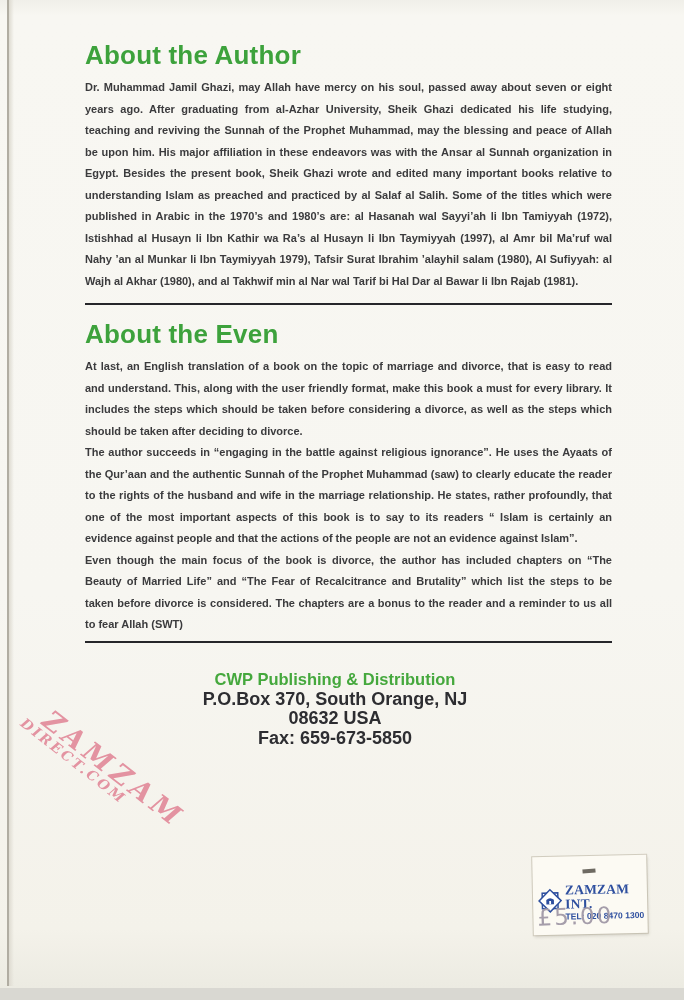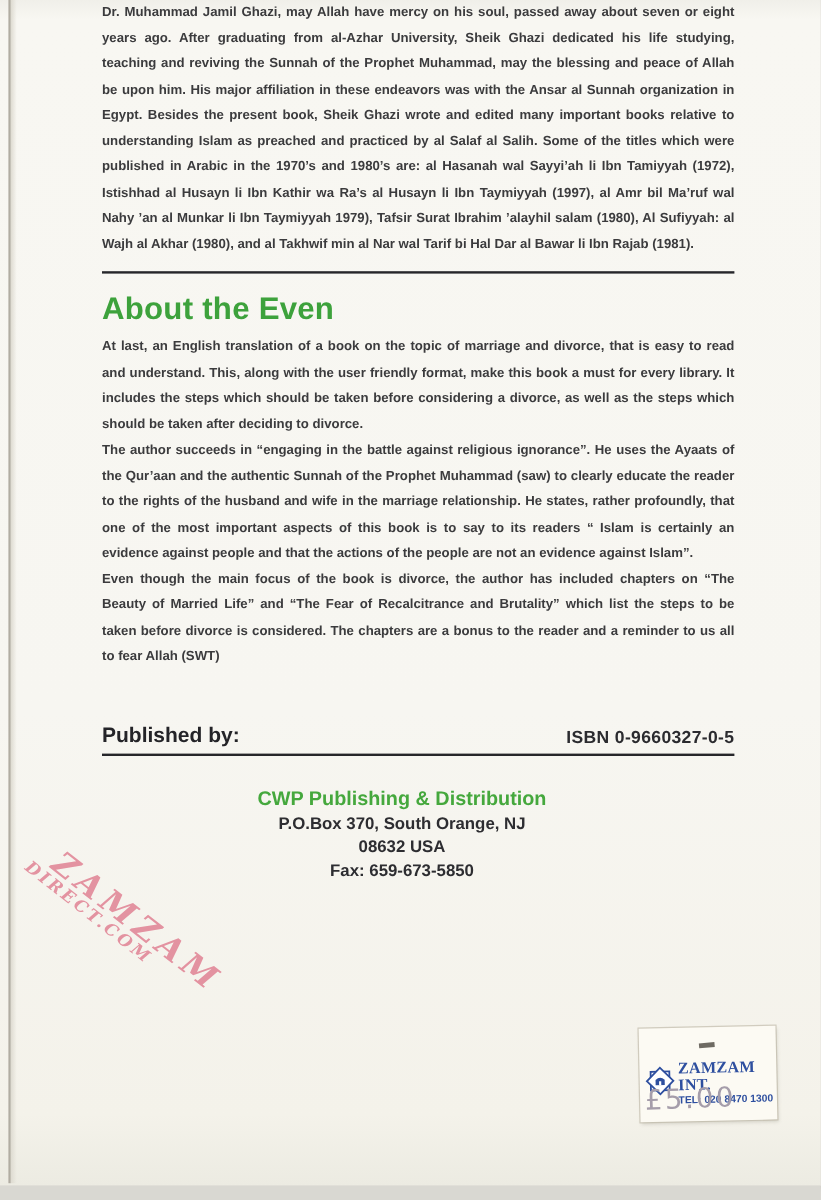--- a/index.html
+++ b/index.html
@@ -29,21 +29,21 @@
     margin:0;font-size:11px;font-weight:bold;color:#3b3b3d;
     line-height:21.5px;text-align:justify;
   }
   .rule{border:none;height:2px;background:#26262a;margin:11px 0 14px 0;}
   .pubrow{display:flex;justify-content:space-between;align-items:flex-end;margin-top:43px;}
   .published-by{font-size:17.5px;font-weight:bold;color:#242428;}
   .isbn{font-size:14.6px;font-weight:bold;color:#2b2b2f;letter-spacing:0.3px;}
   .rule2{border:none;height:2px;background:#26262a;margin:5px 0 0 0;}
   .pubblock{margin-top:26px;width:500px;text-align:center;}
   .pubname{font-size:16.5px;font-weight:bold;color:#45a83d;line-height:21px;}
-  .publine{font-size:14px;font-weight:bold;color:#2d2d31;line-height:19.5px;}
+  .publine{font-size:18px;font-weight:bold;color:#2d2d31;line-height:19.5px;}
   .watermark{
     position:absolute;left:56px;top:704px;
     transform:rotate(38deg);transform-origin:0 0;
     font-family:"DejaVu Serif", serif;font-style:italic;
     color:#dd6e84;opacity:0.72;
     pointer-events:none;
   }
   .wm1{display:block;font-size:27px;font-weight:bold;letter-spacing:5px;}
   .wm2{display:block;font-size:14px;font-weight:bold;letter-spacing:2.5px;margin:-5px 0 0 -16px;}
   .sticker{
@@ -69,36 +69,33 @@
 <body>
 
 <div class="scan">
   <div class="paper">
     <div class="edge-line"></div>
     <div class="edge-soft"></div>
 
     <div class="content">
 
       <section>
+        <h1 class="green-heading">About the Author</h1>
         <p class="bodytext">Dr. Muhammad Jamil Ghazi, may Allah have mercy on his soul, passed away about seven or eight years ago. After graduating from al-Azhar University, Sheik Ghazi dedicated his life studying, teaching and reviving the Sunnah of the Prophet Muhammad, may the blessing and peace of Allah be upon him. His major affiliation in these endeavors was with the Ansar al Sunnah organization in Egypt. Besides the present book, Sheik Ghazi wrote and edited many important books relative to understanding Islam as preached and practiced by al Salaf al Salih. Some of the titles which were published in Arabic in the 1970’s and 1980’s are: al Hasanah wal Sayyi’ah li Ibn Tamiyyah (1972), Istishhad al Husayn li Ibn Kathir wa Ra’s al Husayn li Ibn Taymiyyah (1997), al Amr bil Ma’ruf wal Nahy ’an al Munkar li Ibn Taymiyyah 1979), Tafsir Surat Ibrahim ’alayhil salam (1980), Al Sufiyyah: al Wajh al Akhar (1980), and al Takhwif min al Nar wal Tarif bi Hal Dar al Bawar li Ibn Rajab (1981).</p>
       </section>
 
       <hr class="rule">
 
       <section>
         <h1 class="green-heading second">About the Even</h1>
         <p class="bodytext">At last, an English translation of a book on the topic of marriage and divorce, that is easy to read and understand. This, along with the user friendly format, make this book a must for every library. It includes the steps which should be taken before considering a divorce, as well as the steps which should be taken after deciding to divorce.</p>
         <p class="bodytext">The author succeeds in “engaging in the battle against religious ignorance”. He uses the Ayaats of the Qur’aan and the authentic Sunnah of the Prophet Muhammad (saw) to clearly educate the reader to the rights of the husband and wife in the marriage relationship. He states, rather profoundly, that one of the most important aspects of this book is to say to its readers “ Islam is certainly an evidence against people and that the actions of the people are not an evidence against Islam”.</p>
         <p class="bodytext">Even though the main focus of the book is divorce, the author has included chapters on “The Beauty of Married Life” and “The Fear of Recalcitrance and Brutality” which list the steps to be taken before divorce is considered. The chapters are a bonus to the reader and a reminder to us all to fear Allah (SWT)</p>
       </section>
 
-      <div class="pubrow">
-        <span class="published-by">Published by:</span>
-        <span class="isbn">ISBN 0-9660327-0-5</span>
-      </div>
       <hr class="rule2">
 
       <div class="pubblock">
         <div class="pubname">CWP Publishing &amp; Distribution</div>
         <div class="publine">P.O.Box 370, South Orange, NJ</div>
         <div class="publine">08632  USA</div>
         <div class="publine">Fax: 659-673-5850</div>
       </div>
     </div>
 

